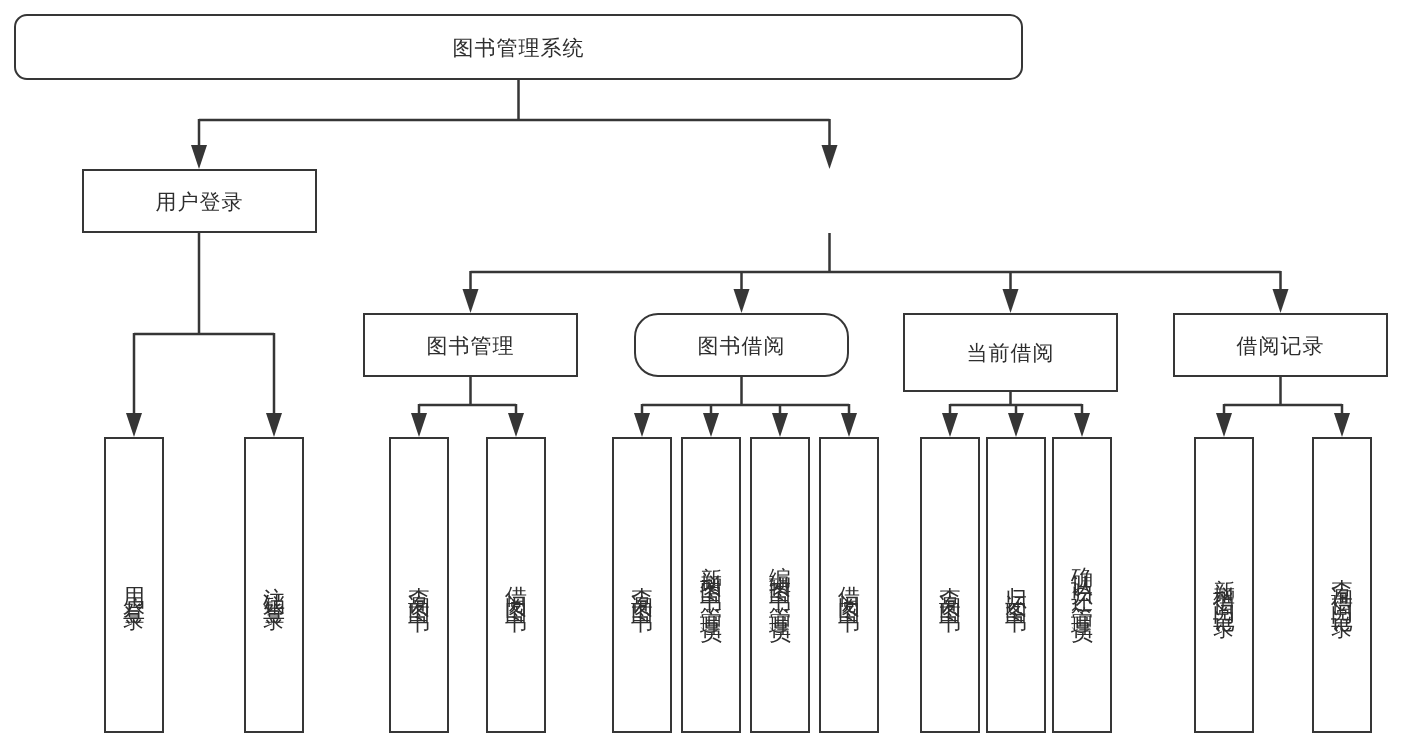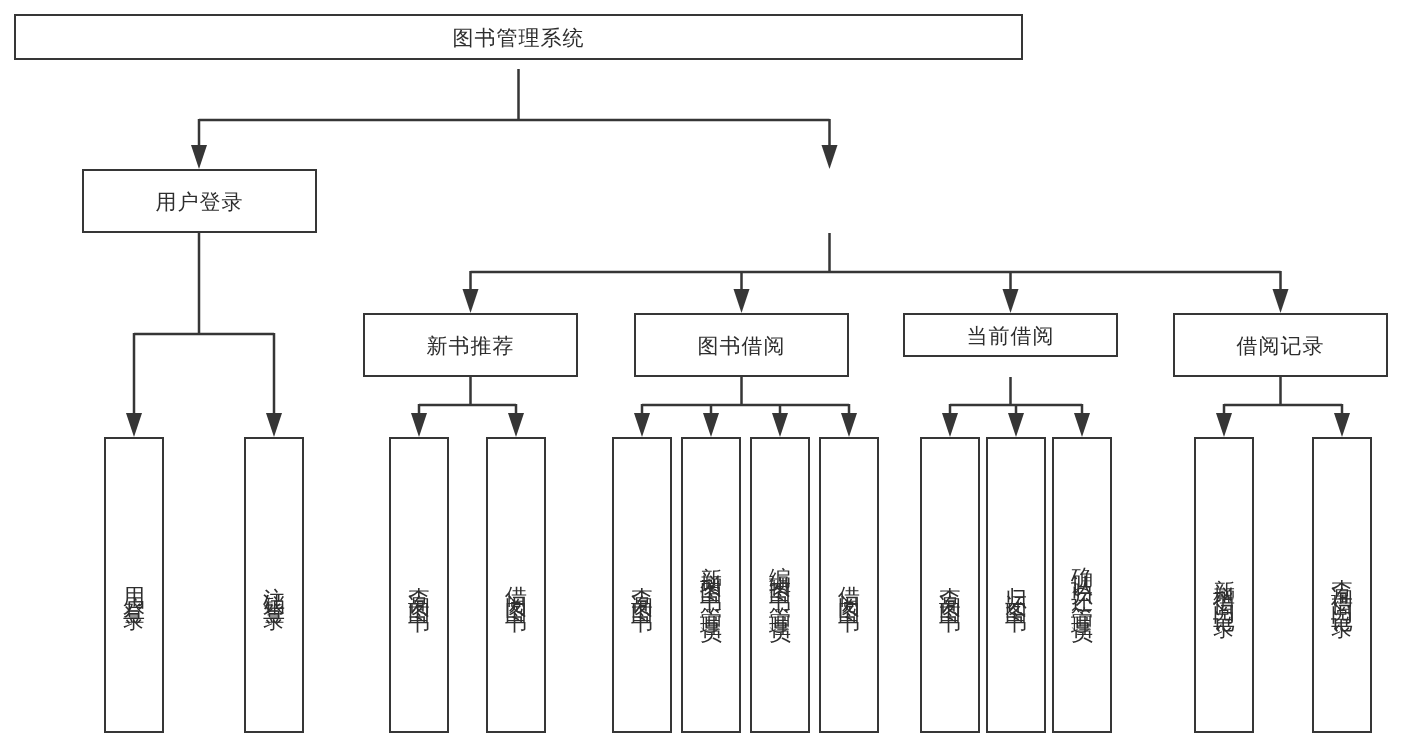--- a/index.html
+++ b/index.html
@@ -88,27 +88,27 @@
       <polygon points="772,413 788,413 780,437"></polygon>
       <polygon points="841,413 857,413 849,437"></polygon>
       <polygon points="942,413 958,413 950,437"></polygon>
       <polygon points="1008,413 1024,413 1016,437"></polygon>
       <polygon points="1074,413 1090,413 1082,437"></polygon>
       <polygon points="1216,413 1232,413 1224,437"></polygon>
       <polygon points="1334,413 1350,413 1342,437"></polygon>
     </g>
   </svg>
 
-  <div class="node hnode" style="left:14px; top:14px; width:1009px; height:46px;">图书管理系统</div>
+  <div class="node hnode" style="left:14px; top:14px; width:1009px; height:66px;border-radius:13px;">图书管理系统</div>
 
   <div class="node hnode" style="left:82px; top:169px; width:235px; height:64px;">用户登录</div>
 
-  <div class="node hnode" style="left:363px; top:313px; width:215px; height:64px;">新书推荐</div>
-  <div class="node hnode" style="left:634px; top:313px; width:215px; height:64px;">图书借阅</div>
-  <div class="node hnode" style="left:903px; top:313px; width:215px; height:44px;">当前借阅</div>
+  <div class="node hnode" style="left:363px; top:313px; width:215px; height:64px;">图书管理</div>
+  <div class="node hnode" style="left:634px; top:313px; width:215px; height:64px;border-radius:24px;">图书借阅</div>
+  <div class="node hnode" style="left:903px; top:313px; width:215px; height:79px;">当前借阅</div>
   <div class="node hnode" style="left:1173px; top:313px; width:215px; height:64px;">借阅记录</div>
 
   <div class="node leaf" style="left:104px; top:437px; width:60px; height:296px;">用户登录</div>
   <div class="node leaf" style="left:244px; top:437px; width:60px; height:296px;">注销登录</div>
   <div class="node leaf" style="left:389px; top:437px; width:60px; height:296px;">查询图书</div>
   <div class="node leaf" style="left:486px; top:437px; width:60px; height:296px;">借阅图书</div>
   <div class="node leaf" style="left:612px; top:437px; width:60px; height:296px;">查询图书</div>
   <div class="node leaf" style="left:681px; top:437px; width:60px; height:296px;">新增图书（管理员）</div>
   <div class="node leaf" style="left:750px; top:437px; width:60px; height:296px;">编辑图书（管理员）</div>
   <div class="node leaf" style="left:819px; top:437px; width:60px; height:296px;">借阅图书</div>

